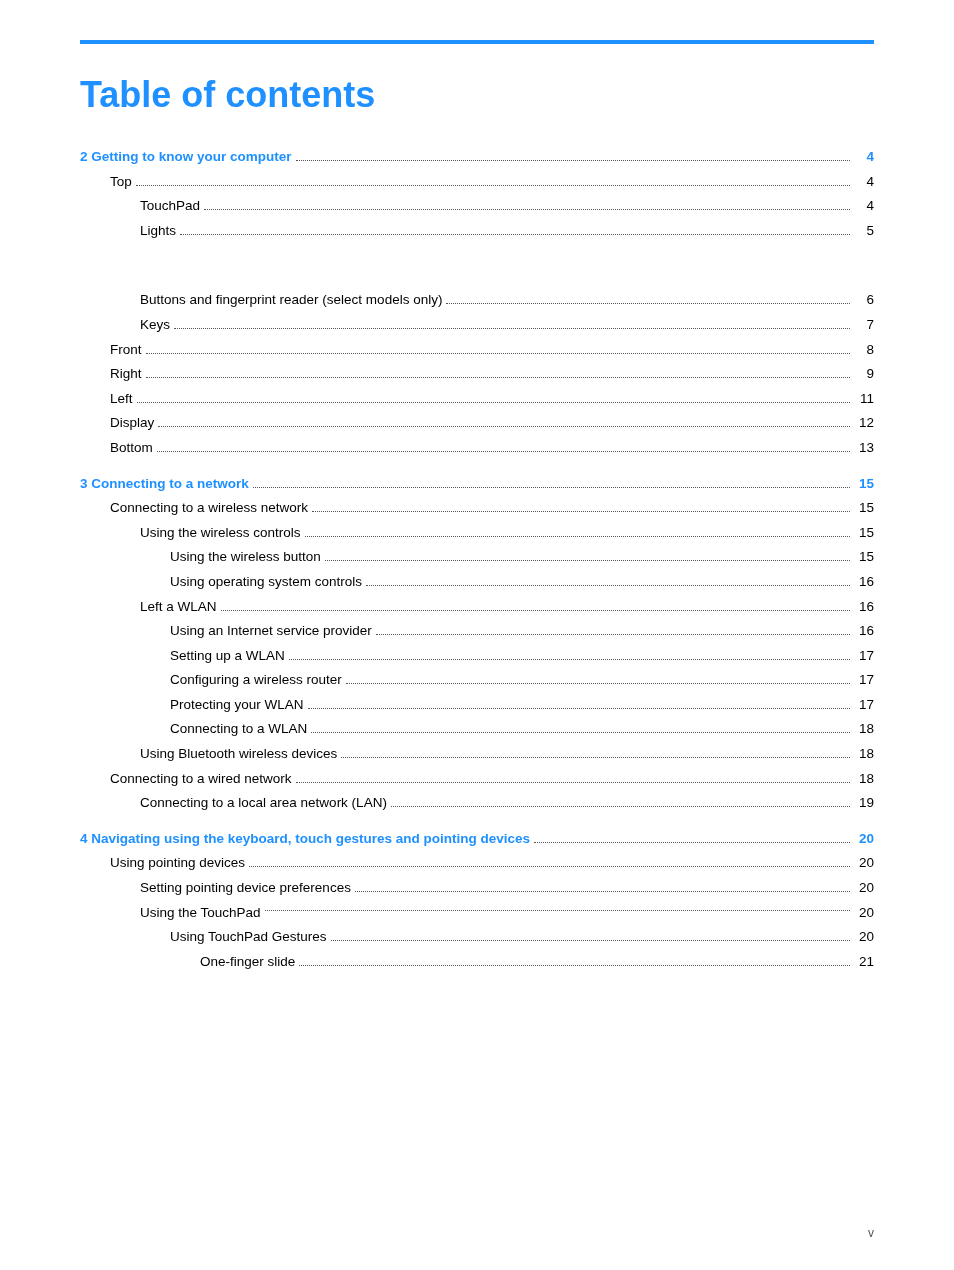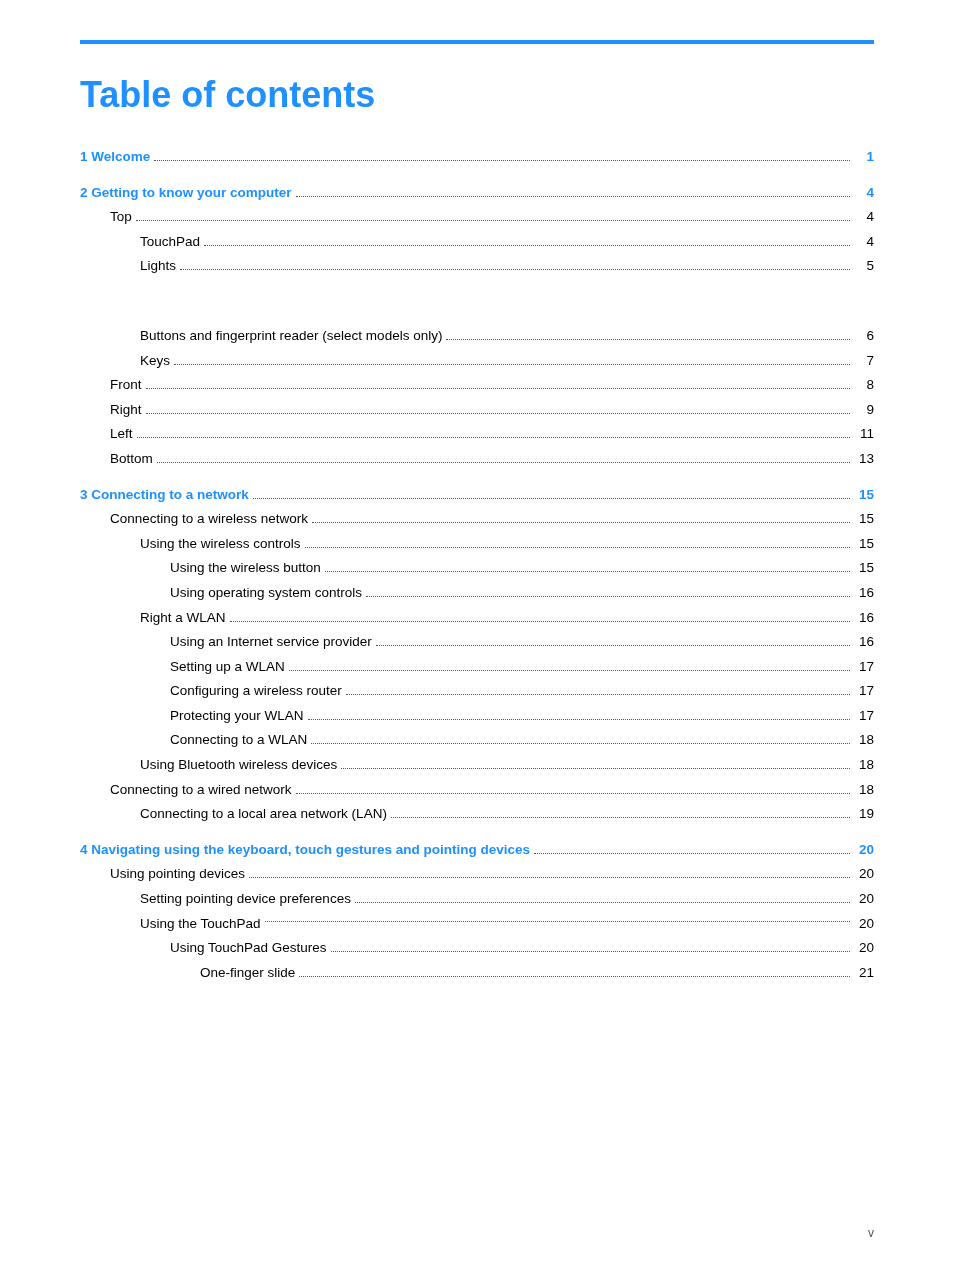--- a/index.html
+++ b/index.html
@@ -83,25 +83,20 @@
     }
   </style>
 </head>
 <body>
 
 <div class="top-border"></div>
 
 <h1 class="page-title">Table of contents</h1>
 
 <div class="toc-container" id="toc-container">
-<div class="toc-entry" style="padding-left: 0px;">
-      <span class="toc-label blue">1  Welcome</span>
-      <span class="toc-dots"></span>
-      <span class="toc-page blue">1</span>
-    </div>
     <div class="toc-entry" style="margin-top: 14px; padding-left: 0px;">
       <span class="toc-label blue">2  Getting to know your computer</span>
       <span class="toc-dots"></span>
       <span class="toc-page blue">4</span>
     </div>
     <div class="toc-entry" style="padding-left: 30px;">
       <span class="toc-label">Top</span>
       <span class="toc-dots"></span>
       <span class="toc-page">4</span>
     </div>
@@ -134,20 +129,25 @@
       <span class="toc-label">Right</span>
       <span class="toc-dots"></span>
       <span class="toc-page">9</span>
     </div>
     <div class="toc-entry" style="padding-left: 30px;">
       <span class="toc-label">Left</span>
       <span class="toc-dots"></span>
       <span class="toc-page">11</span>
     </div>
     <div class="toc-entry" style="padding-left: 30px;">
+      <span class="toc-label">Display</span>
+      <span class="toc-dots"></span>
+      <span class="toc-page">12</span>
+    </div>
+    <div class="toc-entry" style="padding-left: 30px;">
       <span class="toc-label">Bottom</span>
       <span class="toc-dots"></span>
       <span class="toc-page">13</span>
     </div>
     <div class="toc-entry" style="margin-top: 14px; padding-left: 0px;">
       <span class="toc-label blue">3  Connecting to a network</span>
       <span class="toc-dots"></span>
       <span class="toc-page blue">15</span>
     </div>
     <div class="toc-entry" style="padding-left: 30px;">
@@ -164,21 +164,21 @@
       <span class="toc-label">Using the wireless button</span>
       <span class="toc-dots"></span>
       <span class="toc-page">15</span>
     </div>
     <div class="toc-entry" style="padding-left: 90px;">
       <span class="toc-label">Using operating system controls</span>
       <span class="toc-dots"></span>
       <span class="toc-page">16</span>
     </div>
     <div class="toc-entry" style="padding-left: 60px;">
-      <span class="toc-label">Right a WLAN</span>
+      <span class="toc-label">Left a WLAN</span>
       <span class="toc-dots"></span>
       <span class="toc-page">16</span>
     </div>
     <div class="toc-entry" style="padding-left: 90px;">
       <span class="toc-label">Using an Internet service provider</span>
       <span class="toc-dots"></span>
       <span class="toc-page">16</span>
     </div>
     <div class="toc-entry" style="padding-left: 90px;">
       <span class="toc-label">Setting up a WLAN</span>

